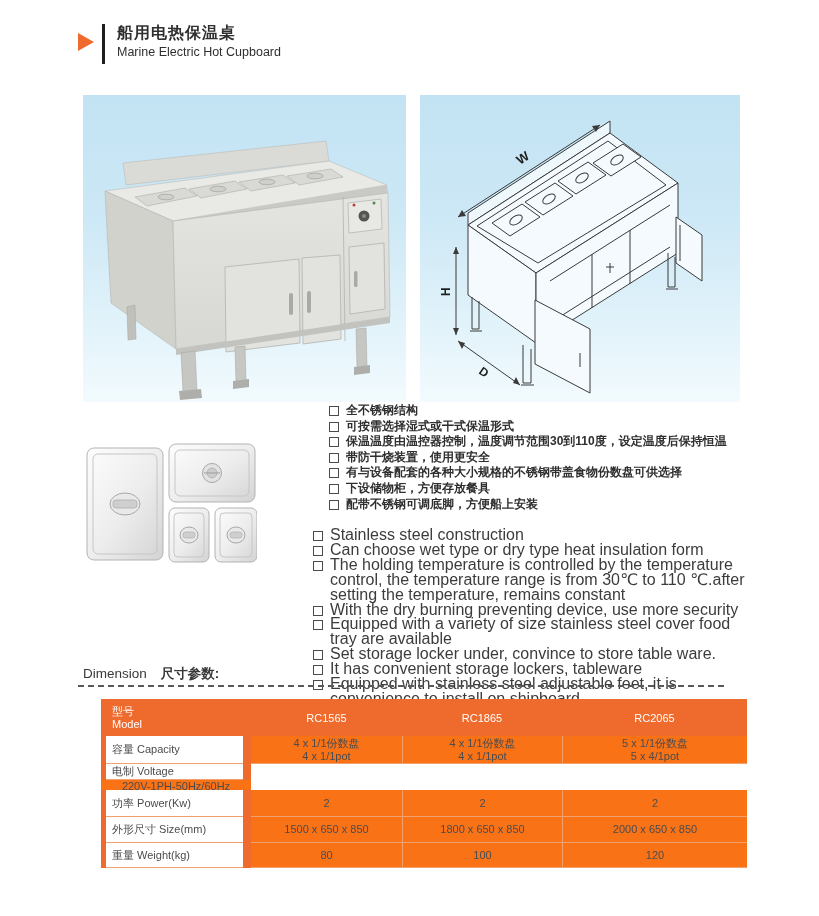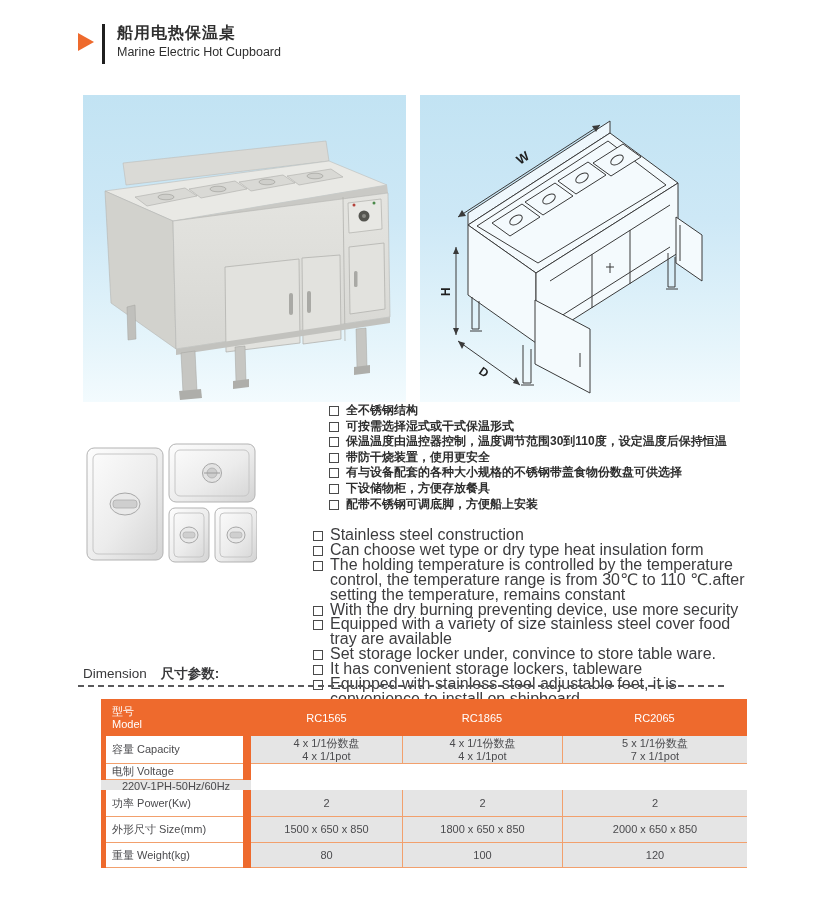--- a/index.html
+++ b/index.html
@@ -44,21 +44,21 @@
   .t-head{display:grid;grid-template-columns:150px 151px 160px 185px;height:37px;
     background:#EE6A2D;color:#ffffff;align-items:center;}
   .t-head .mh{padding-left:11px;font-size:11px;line-height:13px;}
   .t-head .mc{text-align:center;font-size:11px;}
   .t-row{display:grid;grid-template-columns:5px 137px 8px 151px 160px 185px;}
   .t-row.span .dcell{grid-column:span 3;}
   .t-row.span{grid-template-columns:5px 137px 8px 496px;}
   .strip{background:#EE6A2D;}
   .lcell{background:#fff;display:flex;align-items:center;padding-left:6px;
     border-bottom:1px solid #F2A06D;}
-  .dcell{background:#e5e5e5;display:flex;flex-direction:column;align-items:center;
+  .dcell{background:#f97316;display:flex;flex-direction:column;align-items:center;
     justify-content:center;text-align:center;border-bottom:1px solid #F2A06D;line-height:12.5px;}
   .dcell.v2,.dcell.v3{border-left:1px solid #F2A06D;}
   .r0{height:28px;}.r1{height:26px;}.r2{height:27px;}.r3{height:26px;}.r4{height:25px;}
 </style>
 </head>
 <body>
 
 <div class="hdr">
   <div class="hdr-tri"></div>
   <div class="hdr-bar"></div>
@@ -296,21 +296,21 @@
     <div class="dcell v1">
         <span>4 x 1/1份数盘</span>
         <span>4 x 1/1pot</span>
       </div>
     <div class="dcell v2">
         <span>4 x 1/1份数盘</span>
         <span>4 x 1/1pot</span>
       </div>
     <div class="dcell v3">
         <span>5 x 1/1份数盘</span>
-        <span>7 x 1/1pot</span>
+        <span>5 x 4/1pot</span>
       </div>
   </div>
 
   <div class="t-row r1 span">
     <div class="strip"></div>
     <div class="lcell">电制 Voltage</div>
     <div class="strip"></div>
     <div class="dcell">220V-1PH-50Hz/60Hz 380/415V-3PH-50Hz 400/480V-3PH-60Hz</div>
   </div>
 

